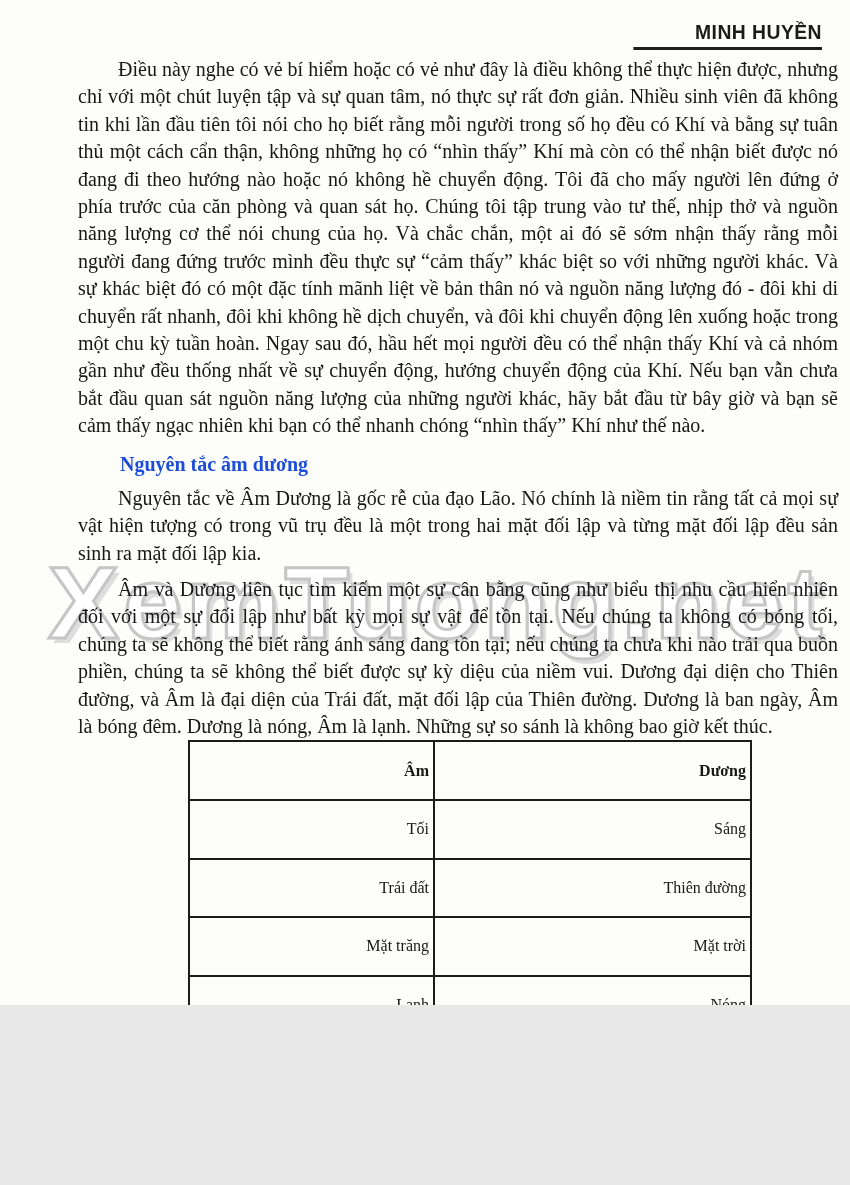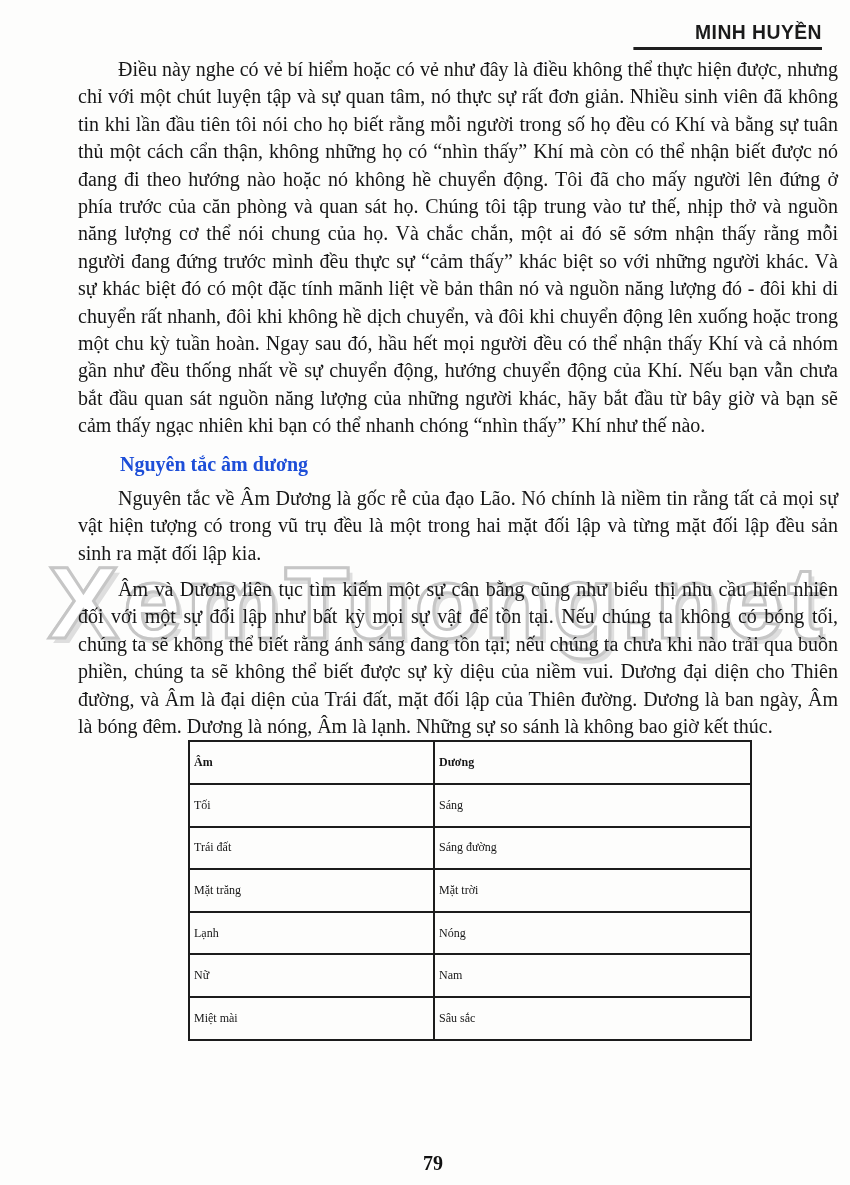--- a/index.html
+++ b/index.html
@@ -1,18 +1,18 @@
 <!DOCTYPE html>
 <html><head>
 <meta charset="utf-8">
 <style>
   html,body{margin:0;padding:0;background:#e8e8e8;}
   .page{
     position:relative;
-    width:850px;height:1185px;
+    width:850px;height:1005px;
     margin:0 auto;
     background:#fdfdfc;
     overflow:hidden;
     font-family:"Liberation Serif",serif;
     color:#171717;
   }
   
   .running-head{
     position:absolute;top:20px;right:28px;z-index:2;
     text-align:right;
@@ -56,23 +56,23 @@
   .content h3.h2{margin:14px 0 7px 42px;}
   
   table.yy{
     border-collapse:collapse;
     margin-left:110px;
     table-layout:fixed;
   }
   table.yy td{
     border:2px solid #1c1c1c;
     height:32.6px;
-    text-align:left;vertical-align:middle;
-    font-size:12px;color:#171717;
-    padding:4px 4px;
+    text-align:right;vertical-align:middle;
+    font-size:16px;color:#171717;
+    padding:12px 4px;
   }
   table.yy td.c0{width:235px;}
   table.yy td.c1{width:307px;}
   table.yy tr.head td{font-weight:bold;}
   
   .pagenum{
     position:absolute;z-index:1;
     top:1152px;left:0;right:0;
     text-align:center;
     font-family:"Liberation Serif",serif;
@@ -121,21 +121,21 @@
         <tr class="head">
           <td class="c0">Âm</td>
           <td class="c1">Dương</td>
         </tr>
         <tr>
           <td class="c0">Tối</td>
           <td class="c1">Sáng</td>
         </tr>
         <tr>
           <td class="c0">Trái đất</td>
-          <td class="c1">Sáng đường</td>
+          <td class="c1">Thiên đường</td>
         </tr>
         <tr>
           <td class="c0">Mặt trăng</td>
           <td class="c1">Mặt trời</td>
         </tr>
         <tr>
           <td class="c0">Lạnh</td>
           <td class="c1">Nóng</td>
         </tr>
         <tr>

